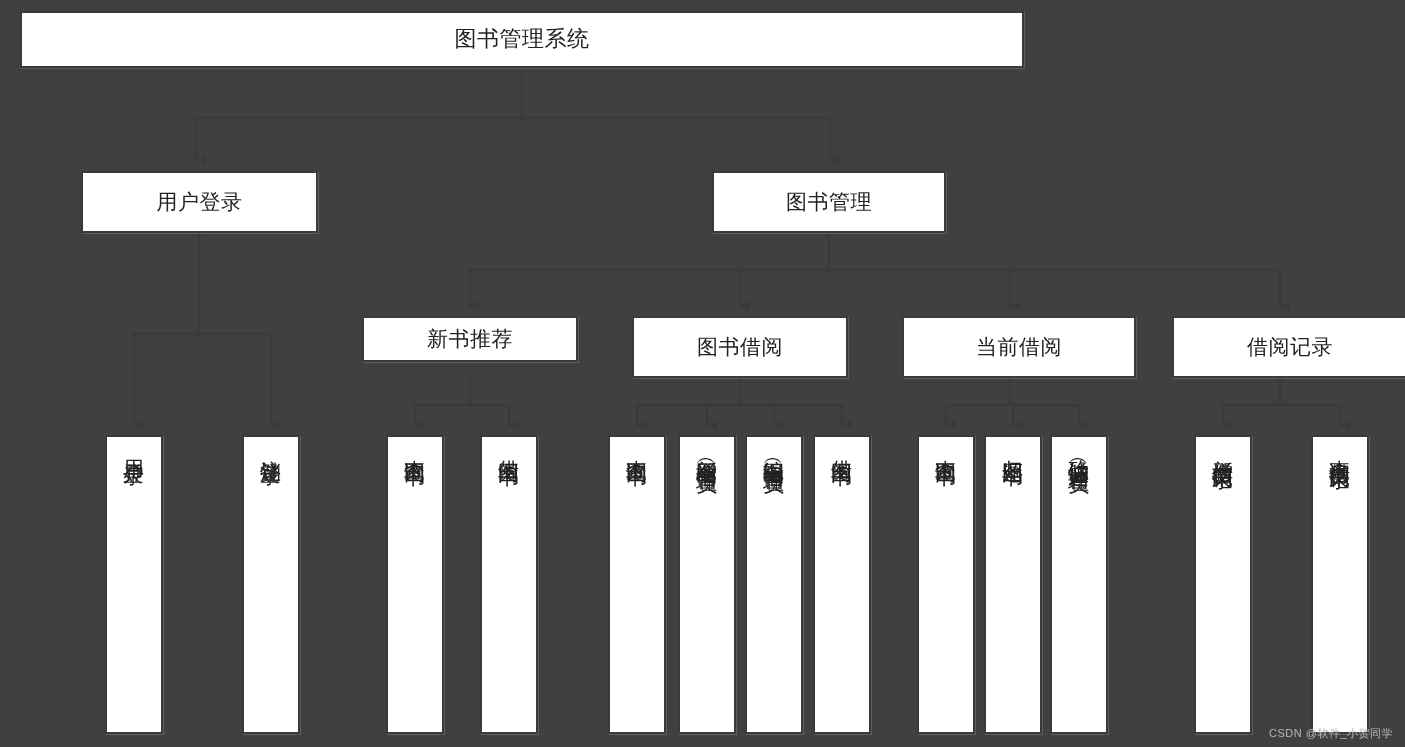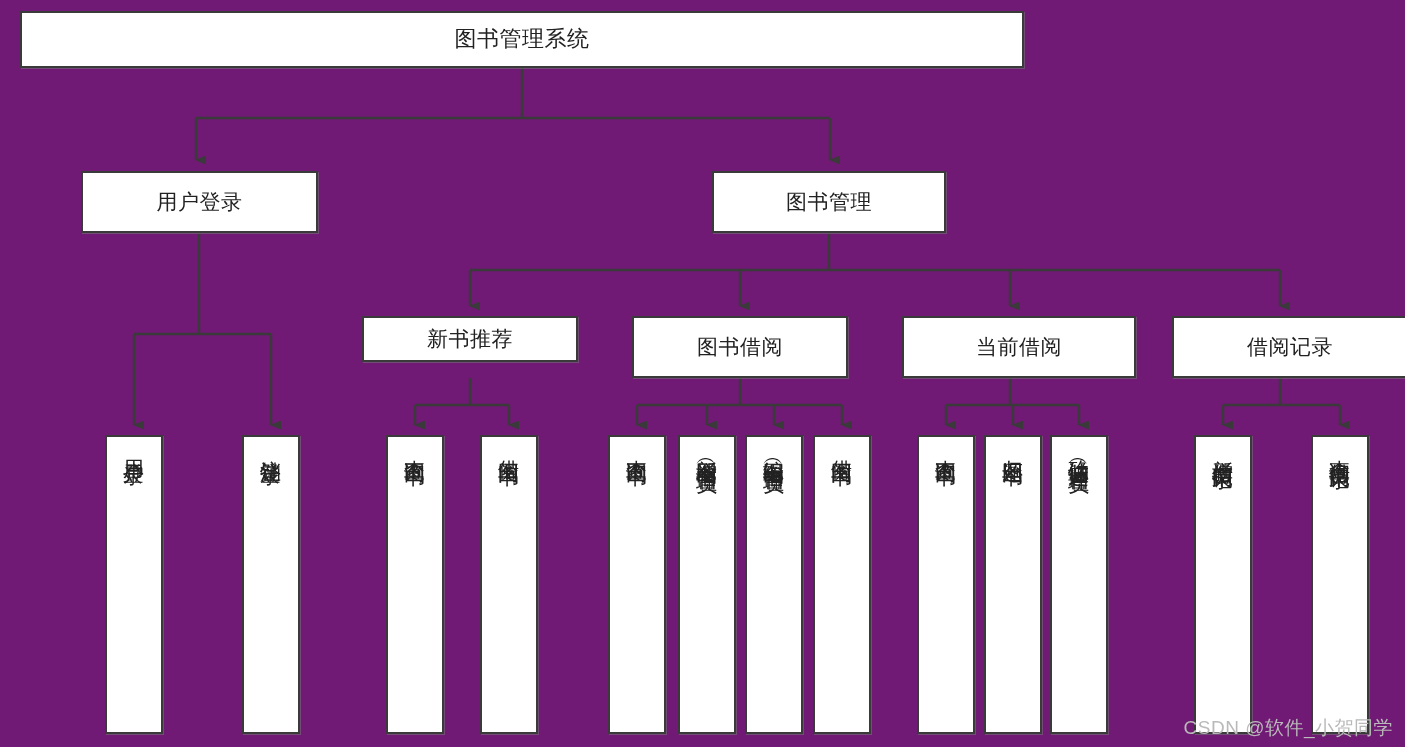--- a/index.html
+++ b/index.html
@@ -8,21 +8,21 @@
     padding: 0;
     background: #ffffff;
   }
   body {
     font-family: "Liberation Sans", "DejaVu Sans", sans-serif;
   }
   #canvas {
     position: relative;
     width: 1405px;
     height: 747px;
-    background: #701a75;
+    background: #404040;
     overflow: hidden;
   }
   #wires {
     position: absolute;
     left: 0;
     top: 0;
     width: 1405px;
     height: 747px;
     pointer-events: none;
   }
@@ -63,21 +63,21 @@
     text-orientation: upright;
     font-size: 21px;
     line-height: 1.0;
     letter-spacing: 2px;
     white-space: nowrap;
   }
   #watermark {
     position: absolute;
     right: 12px;
     bottom: 6px;
-    font-size: 19px;
+    font-size: 11px;
     color: #b9b9b9;
     white-space: nowrap;
     z-index: 3;
     letter-spacing: 0.5px;
   }
 </style>
 </head>
 <body>
 
 <div id="canvas">

